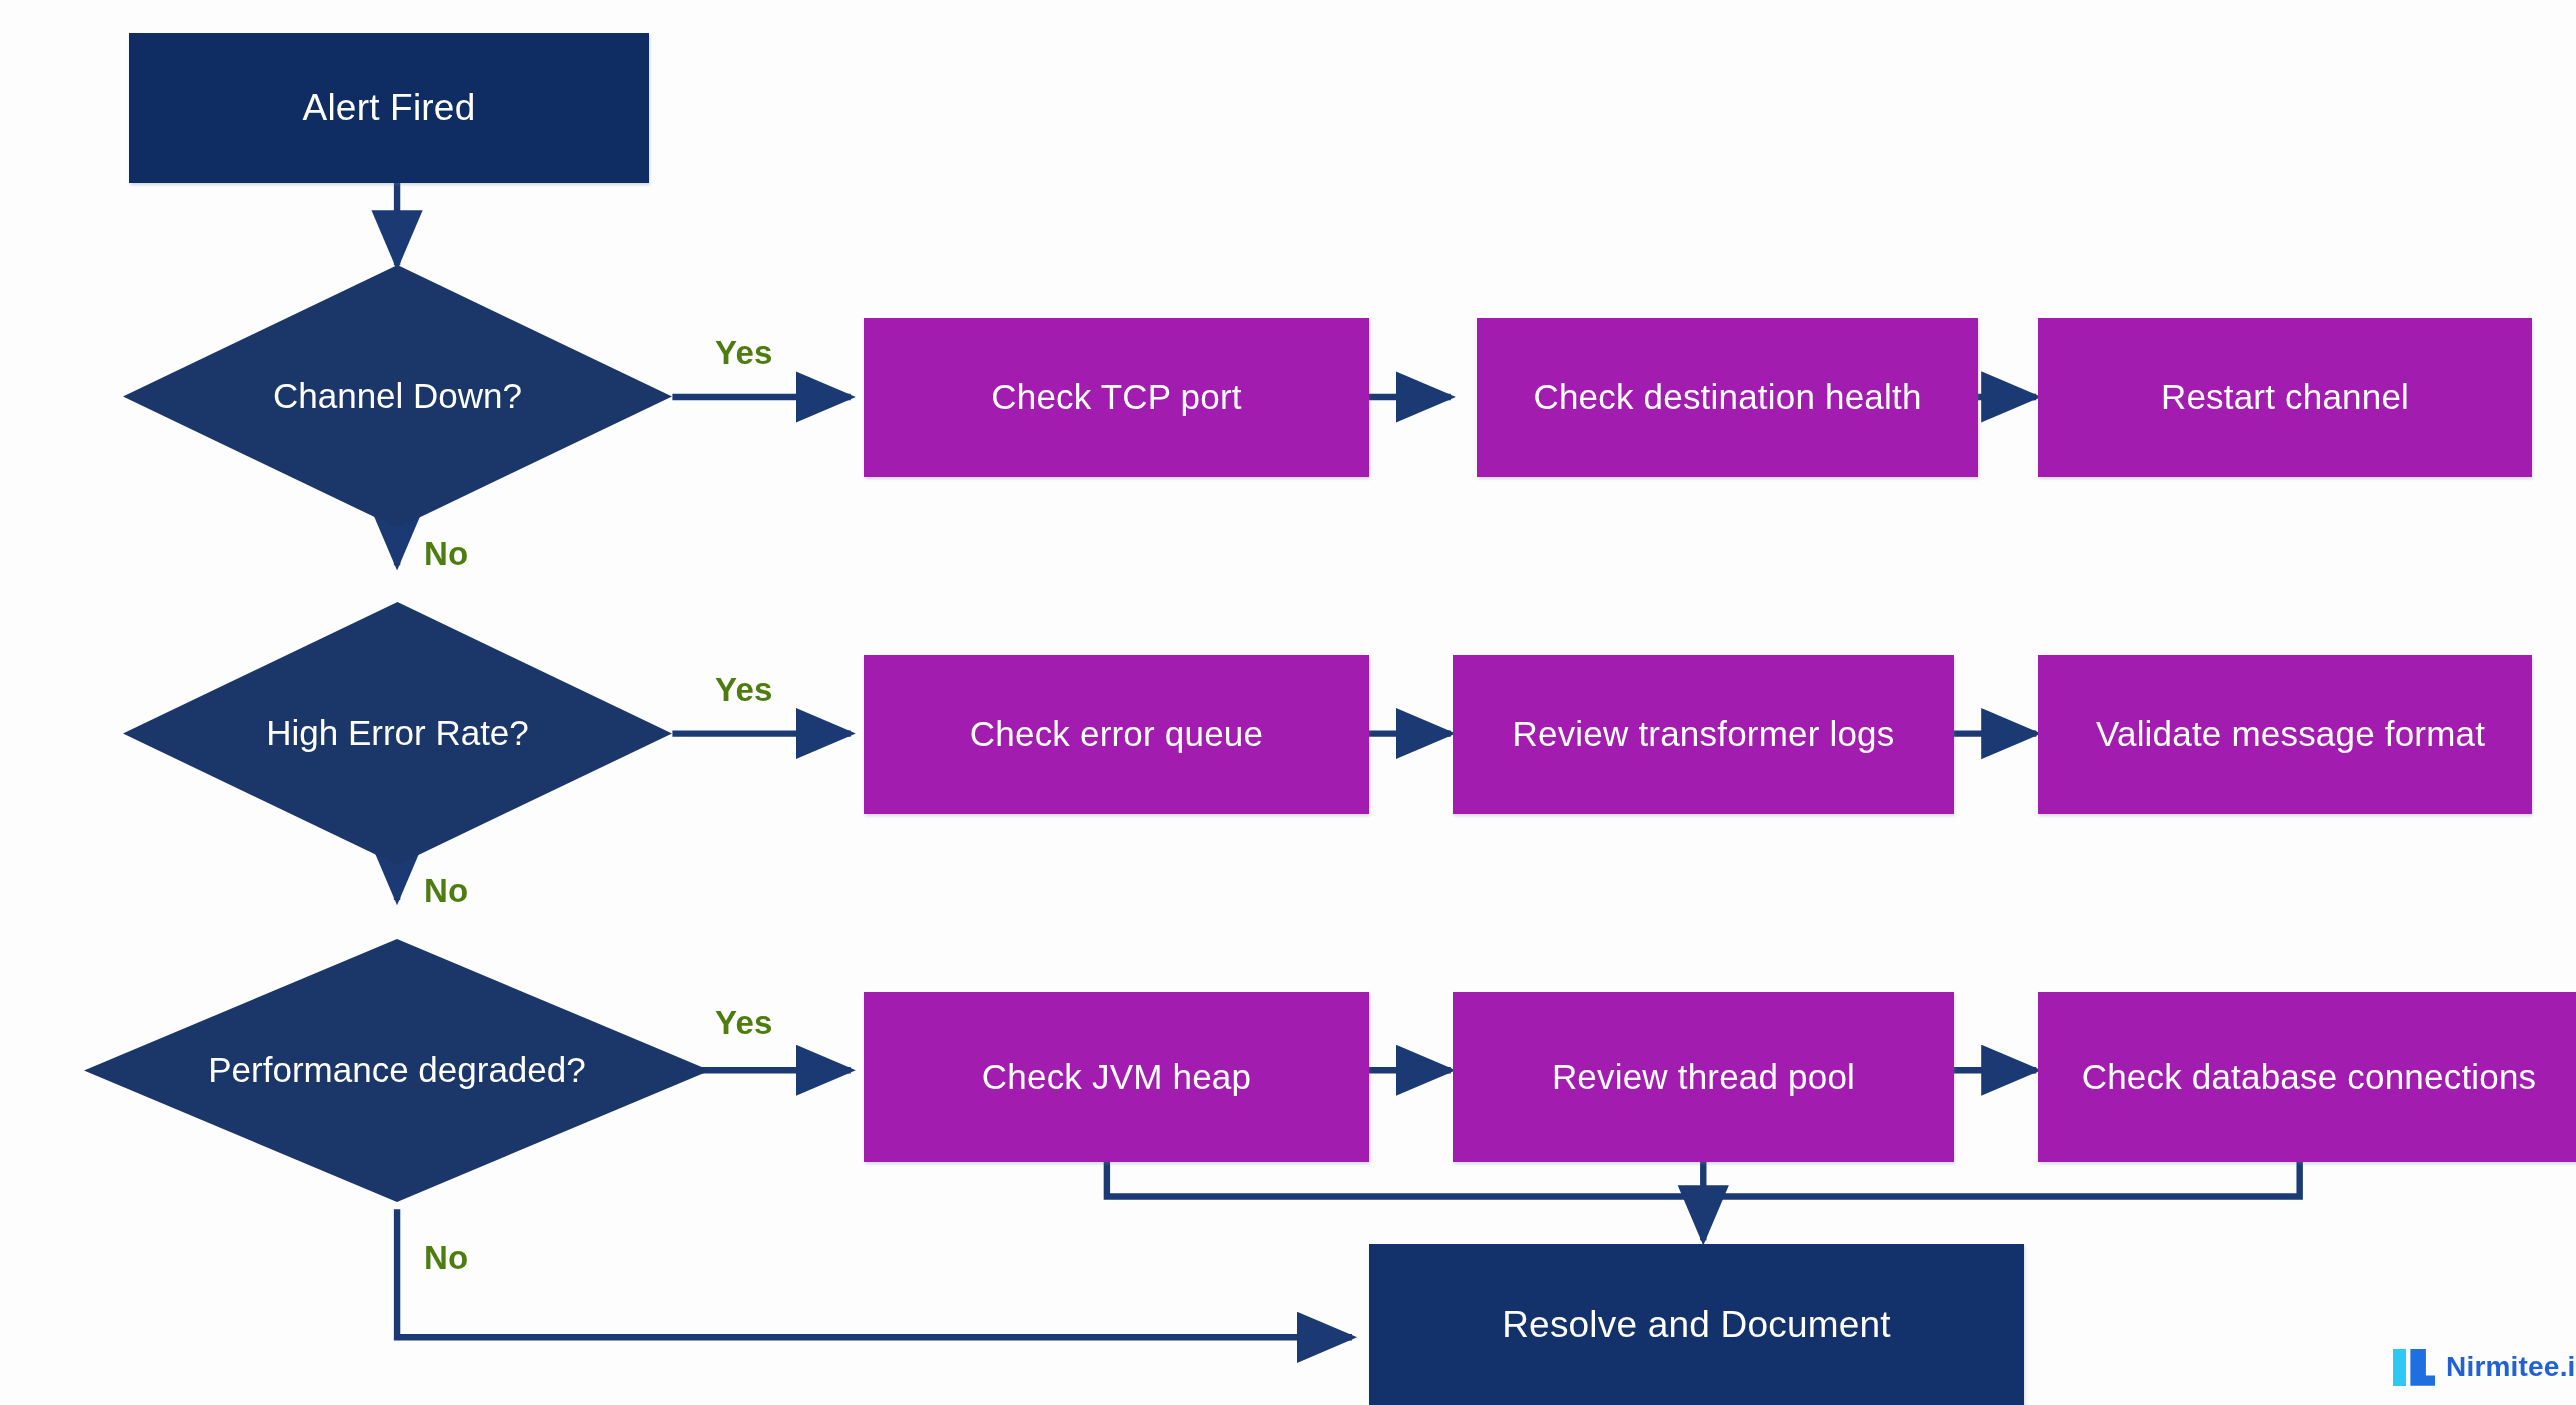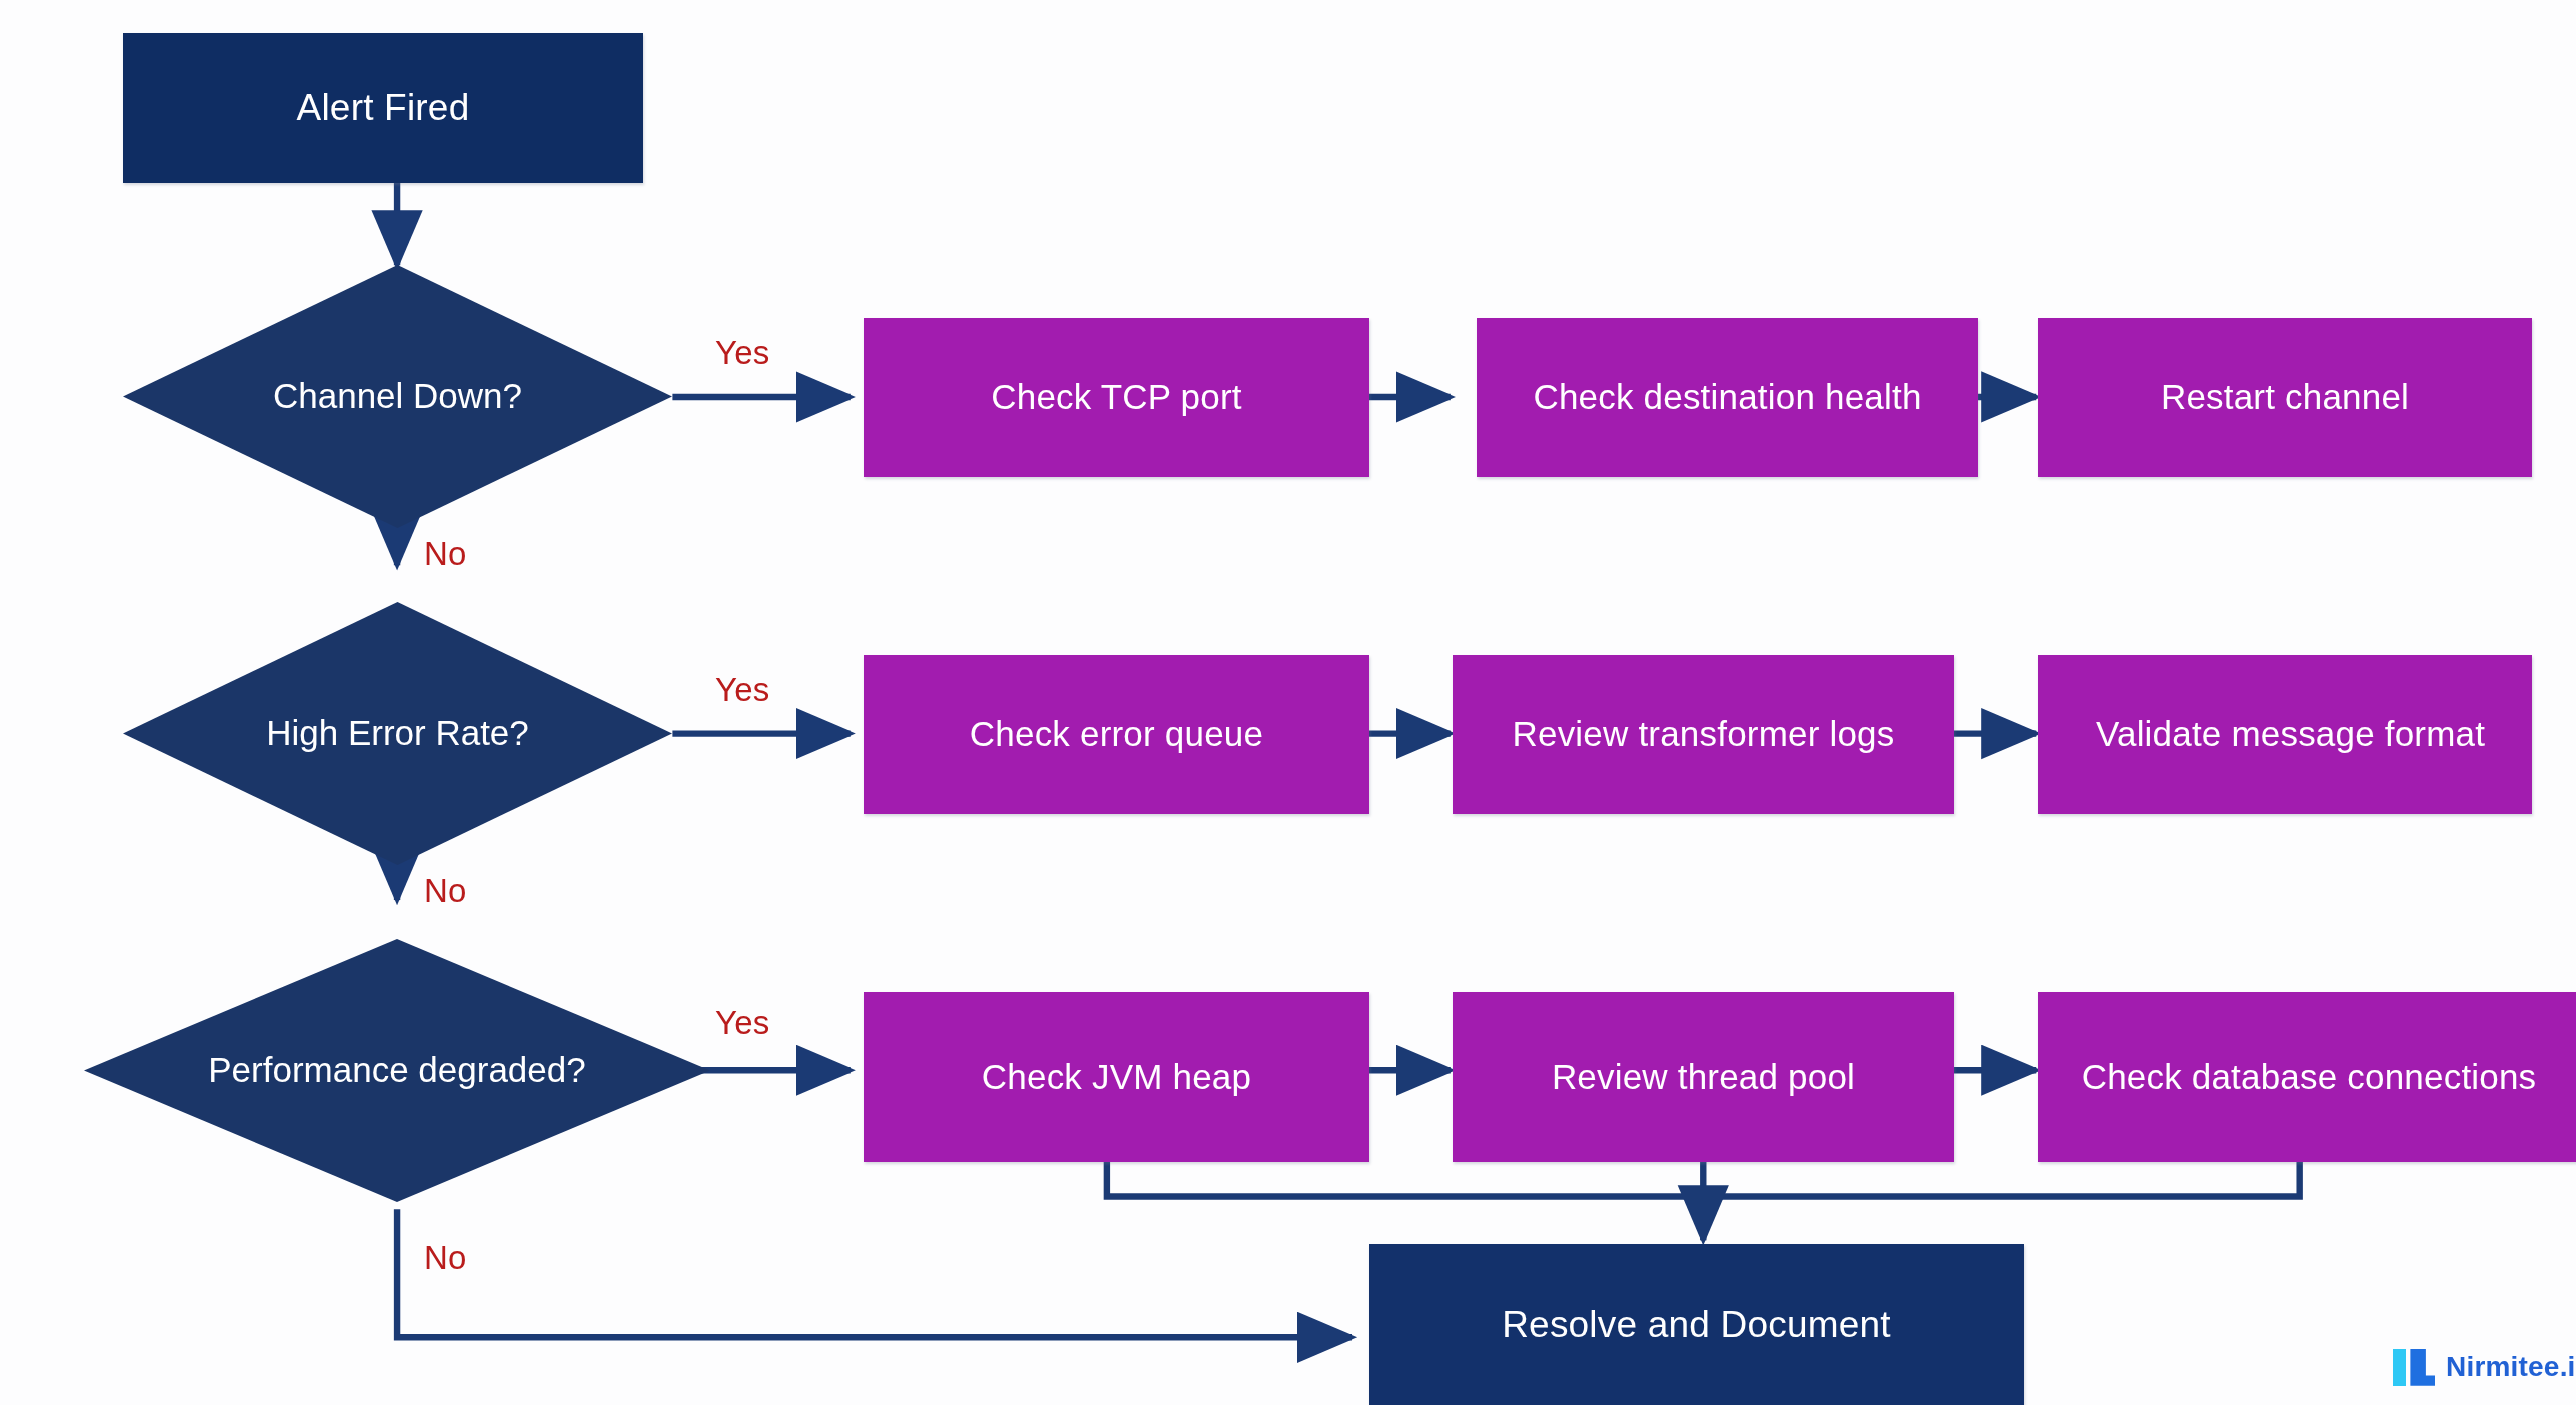--- a/index.html
+++ b/index.html
@@ -31,24 +31,25 @@
     display:flex;align-items:center;justify-content:center;
     text-align:center;color:#ffffff;font-size:35px;line-height:1.22;
     background:#1b3668;
     clip-path:polygon(50% 0%,100% 50%,50% 100%,0% 50%);
     filter:drop-shadow(1.8px 2.7px 1.8px rgba(120,130,150,0.25));
   }
   .diamond span{ display:block; max-width:62%; }
 
   .elabel{
     position:absolute;
-    color:#b91c1c;
+    color:#4d7c0f;
     font-size:33px;
     white-space:nowrap;
     letter-spacing:0.2px;
+    font-weight:bold;
   }
 
   .logo{
     position:absolute;
     display:flex;align-items:center;gap:11px;
   }
   .logo .mark{position:relative;width:42px;height:40px;}
   .logo .mark .bar{position:absolute;left:0;top:1.8px;width:12.8px;height:37px;background:#2ec8f5;}
   .logo .mark .ell{position:absolute;left:17.4px;top:1.8px;width:25px;height:37px;
       background:#1f6fe0;
@@ -87,21 +88,21 @@
       <path d="M2136,1170 L2226,1170" marker-end="url(#ah)"></path>
 
       <path d="M1210,1270 L1210,1308 L2514,1308 L2514,1270"></path>
       <path d="M1862,1270 L1862,1308"></path>
       <path d="M1862,1308 L1862,1356" marker-end="url(#ah)"></path>
 
       <path d="M434,1322 L434,1462 L1478,1462" marker-end="url(#ah)"></path>
     </g>
   </svg>
 
-  <div class="node start" style="left:123px;top:33px;width:520px;height:150px;">
+  <div class="node start" style="left:129px;top:33px;width:520px;height:150px;">
     <span>Alert Fired</span>
   </div>
 
   <div class="diamond" style="left:123px;top:265px;width:549px;height:263px;">
     <span>Channel Down?</span>
   </div>
 
   <div class="diamond" style="left:123px;top:602px;width:549px;height:263px;">
     <span>High Error Rate?</span>
   </div>

